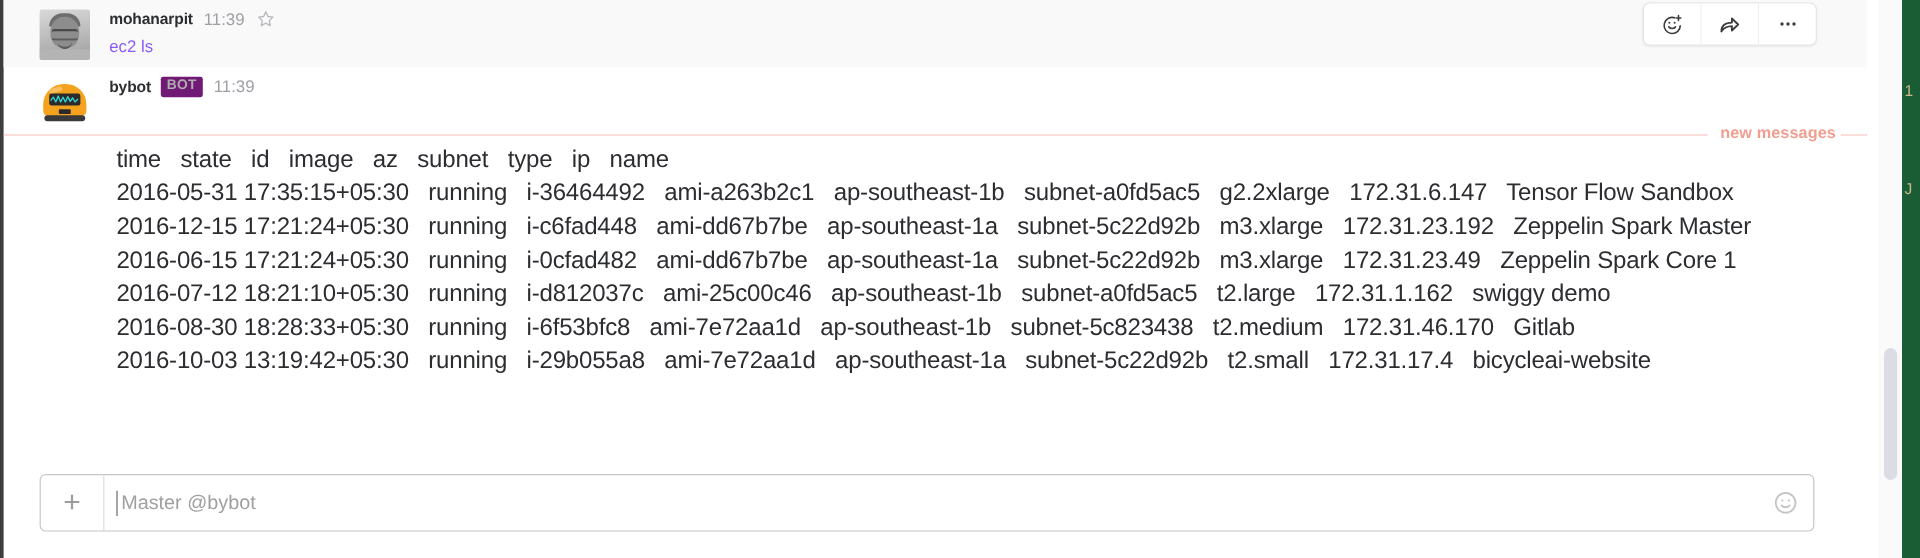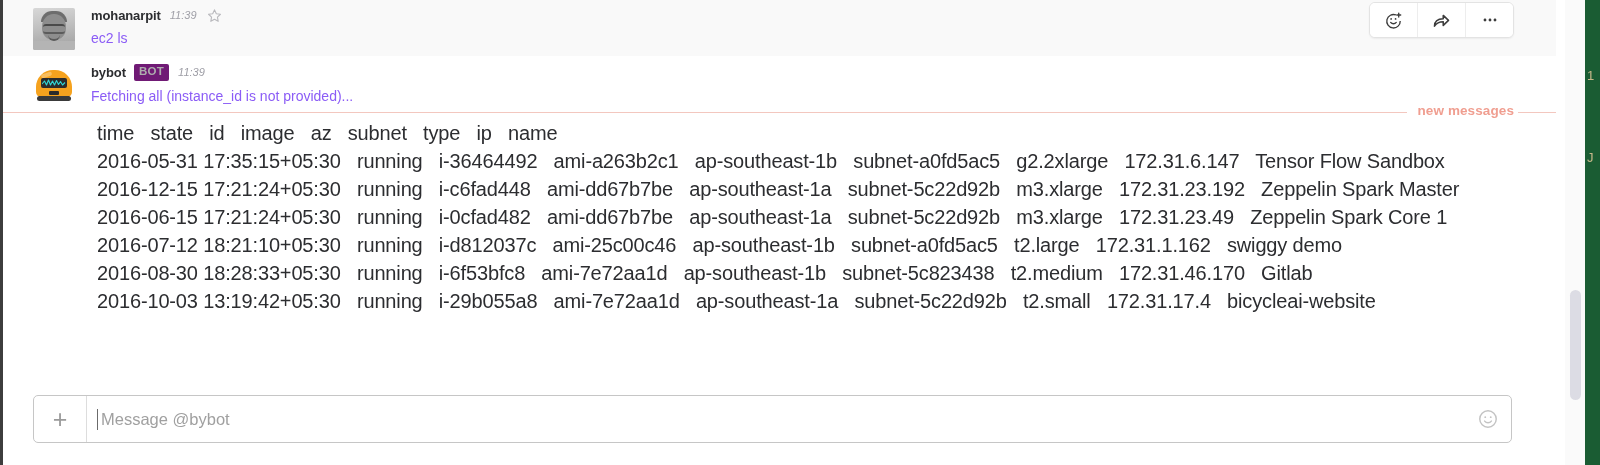--- a/index.html
+++ b/index.html
@@ -232,23 +232,22 @@
     font-size: 11.5px;
     font-weight: bold;
     letter-spacing: 0.3px;
     color: #aeaeae;
     background: #701a75;
     border-radius: 2px;
     line-height: 1;
   }
   .timestamp {
     margin-left: 9px;
-    font-size: 11px;
+    font-size: 14px;
     color: #9e9ea6;
-    font-style: italic;
   }
   .star-icon {
     margin-left: 10px;
     display: inline-flex;
     color: #b9b9bd;
   }
 
   .msg-text {
     font-size: 14px;
     color: #8b5cf6;
@@ -287,21 +286,21 @@
   .new-divider .line {
     position: absolute;
     left: 0;
     right: 0;
     top: 0;
     height: 1px;
     background: #f3c7bf;
   }
   .new-divider .label {
     position: absolute;
-    right: 38px;
+    right: 22px;
     top: -9px;
     padding: 0 4px 0 10px;
     background: #ffffff;
     color: #f09e90;
     font-size: 13.5px;
     font-weight: bold;
     letter-spacing: 0.1px;
   }
 
   
@@ -435,21 +434,20 @@
           </div>
           <div class="mouth"></div>
           <div class="base"></div>
         </div>
         <div class="msg-body">
           <div class="msg-head">
             <span class="author">bybot</span>
             <span class="bot-tag">BOT</span>
             <span class="timestamp">11:39</span>
           </div>
-          <div class="msg-text">Fetching all (instance_id is not provided)...</div>
         </div>
       </div>
     </div>
 
     <div class="new-divider">
       <div class="line"></div>
       <div class="label">new messages</div>
     </div>
 
     <div class="table-block">
@@ -459,21 +457,21 @@
       <div class="trow">2016-06-15 17:21:24+05:30   running   i-0cfad482   ami-dd67b7be   ap-southeast-1a   subnet-5c22d92b   m3.xlarge   172.31.23.49   Zeppelin Spark Core 1</div>
       <div class="trow">2016-07-12 18:21:10+05:30   running   i-d812037c   ami-25c00c46   ap-southeast-1b   subnet-a0fd5ac5   t2.large   172.31.1.162   swiggy demo</div>
       <div class="trow">2016-08-30 18:28:33+05:30   running   i-6f53bfc8   ami-7e72aa1d   ap-southeast-1b   subnet-5c823438   t2.medium   172.31.46.170   Gitlab</div>
       <div class="trow">2016-10-03 13:19:42+05:30   running   i-29b055a8   ami-7e72aa1d   ap-southeast-1a   subnet-5c22d92b   t2.small   172.31.17.4   bicycleai-website</div>
     </div>
 
     <div class="composer">
       <div class="plus-btn">+</div>
       <div class="composer-input">
         <div class="caret"></div>
-        <span class="placeholder">Message @bybot</span>
+        <span class="placeholder">Master @bybot</span>
       </div>
       <div class="emoji-btn">
         <svg width="22" height="22" viewBox="0 0 24 24" fill="none" stroke="currentColor" stroke-width="1.6">
           <circle cx="12" cy="12" r="9"></circle>
           <circle cx="9" cy="10" r="1" fill="currentColor" stroke="none"></circle>
           <circle cx="15" cy="10" r="1" fill="currentColor" stroke="none"></circle>
           <path d="M8.3 14.3a4.8 4.8 0 0 0 7.4 0" stroke-linecap="round"></path>
         </svg>
       </div>
     </div>

